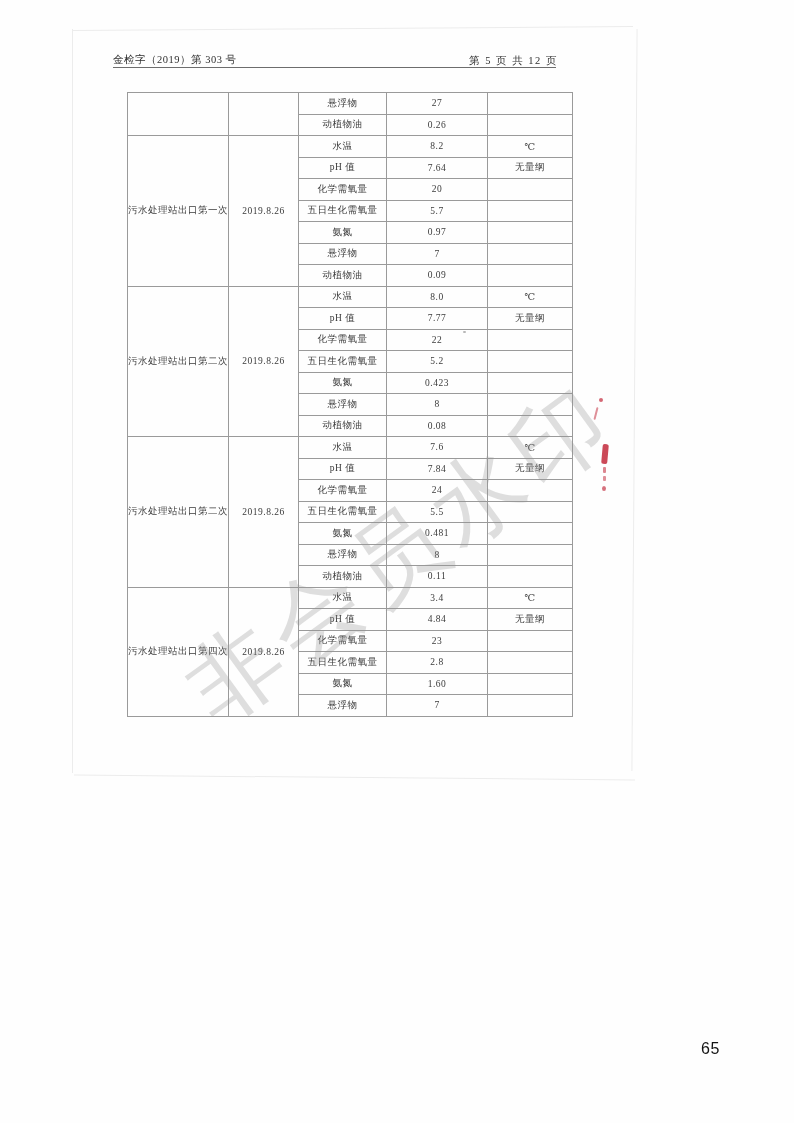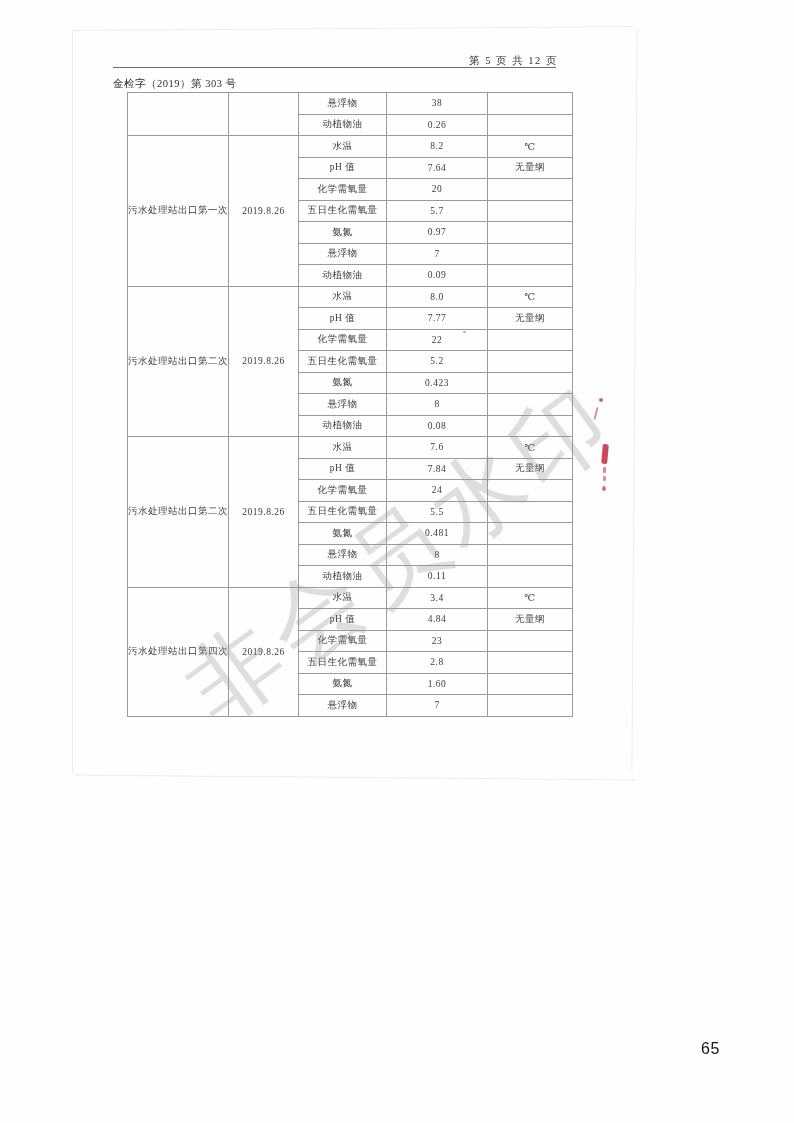--- a/index.html
+++ b/index.html
@@ -10,21 +10,21 @@
   .canvas { position:absolute; left:0; top:0; width:794px; height:1123px; background:#fefefe; overflow:hidden; }
 
   
   .paper-edge { position:absolute; background:#ececec; }
   .edge-top    { left:72px;  top:28px;  width:561px; height:1px; transform:rotate(-0.4deg); }
   .edge-right  { left:634px; top:29px;  width:1px;   height:742px; transform:rotate(0.4deg); }
   .edge-left   { left:72px;  top:29px;  width:1px;   height:744px; }
   .edge-bottom { left:74px;  top:777px; width:561px; height:1px; transform:rotate(0.5deg); }
 
   
-  .header-left  { position:absolute; left:113px; top:53px; font-size:10.5px; color:#2f2f2f; letter-spacing:0.5px; white-space:nowrap;margin-top:24px; }
+  .header-left  { position:absolute; left:113px; top:53px; font-size:10.5px; color:#2f2f2f; letter-spacing:0.5px; white-space:nowrap; }
   .header-right { position:absolute; left:469px; top:54px; font-size:10.5px; color:#2f2f2f; letter-spacing:1.5px; white-space:nowrap;text-align:right; }
   .header-rule  { position:absolute; left:113px; top:67px; width:443px; height:1px; background:#6d6d6d; }
 
   
   table.results { position:absolute; left:127px; top:92px; border-collapse:collapse; table-layout:fixed; z-index:2; }
   table.results td {
     border:1px solid #9a9a9a; height:20.5px; padding:0;
     text-align:center; vertical-align:middle;
     font-size:9.5px; color:#3a3a3a; letter-spacing:0.5px;
     overflow:hidden; white-space:nowrap;
@@ -93,21 +93,21 @@
         <col class="col-par">
         <col class="col-val">
         <col class="col-unit">
     </colgroup>
     <tbody>
 
       <tr>
         <td rowspan="2"></td>
         <td rowspan="2"></td>
         <td>悬浮物</td>
-        <td>38</td>
+        <td>27</td>
         <td></td>
       </tr>
       <tr>
         <td>动植物油</td>
         <td>0.26</td>
         <td></td>
       </tr>
 
       <tr>
         <td rowspan="7">污水处理站出口第一次</td>

